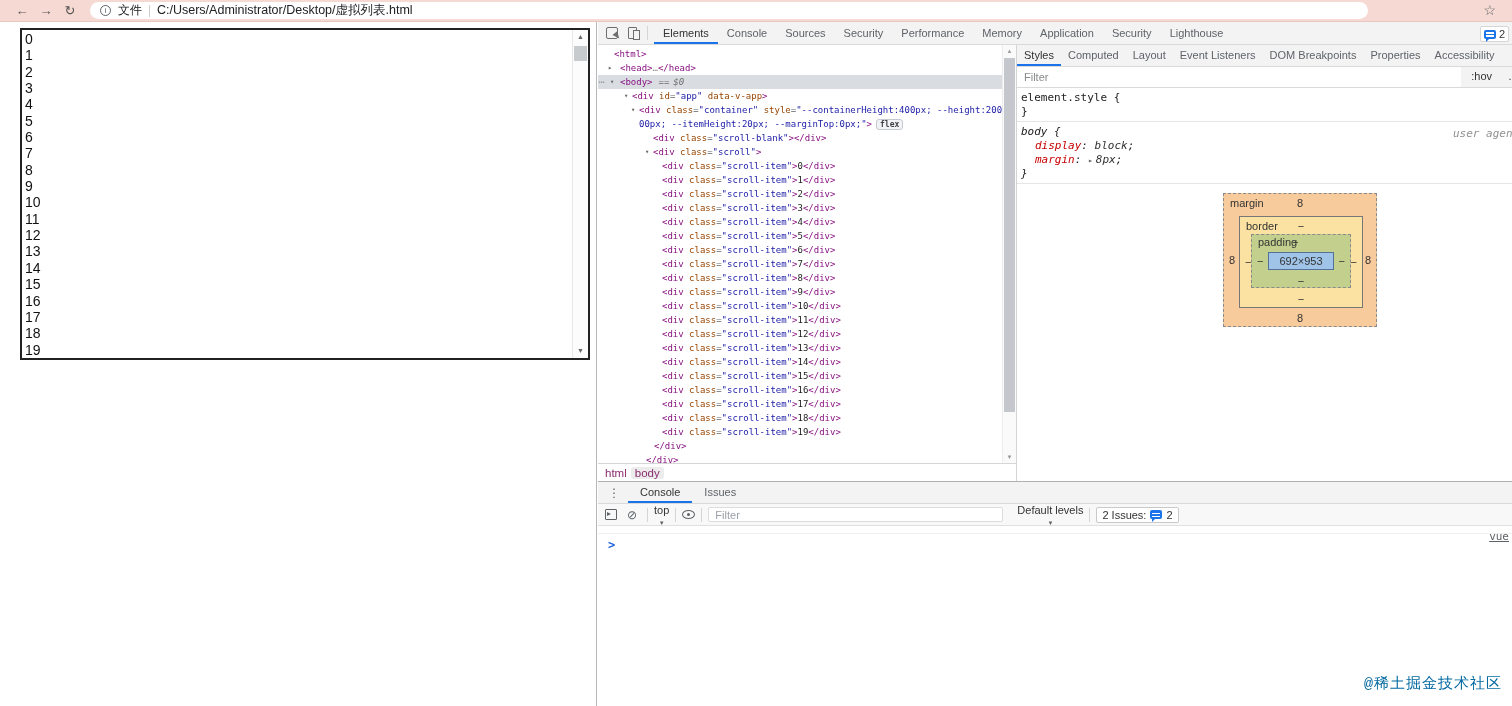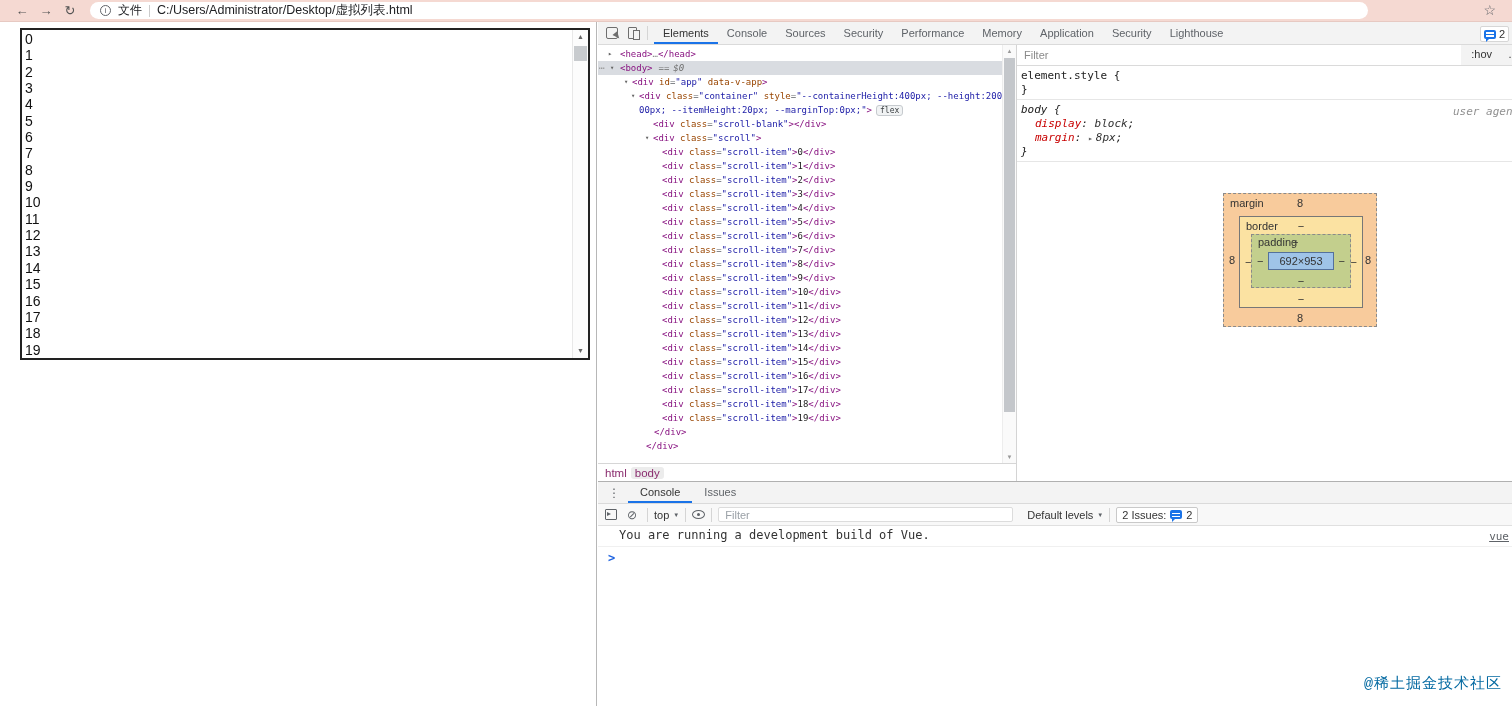--- a/index.html
+++ b/index.html
@@ -58,21 +58,21 @@
   .tree{position:absolute;left:0;top:0;width:404px;height:418px;overflow:hidden;padding-top:2px;}
   .t-row{height:14px;line-height:14px;position:relative;white-space:pre;
     font-family:"DejaVu Sans Mono",monospace;font-size:9px;color:#222;}
   .t-row.sel-row{background:#d9dce1;}
   .tg{color:#881280;} .at{color:#994500;} .vl{color:#1a1aa6;} .eq{color:#5f6368;}
   .tx{color:#1c1c1c;} .el{color:#888;}
   .arr{position:absolute;top:0;font-size:7px;color:#666;}
   .dots{position:absolute;left:1px;top:0;color:#999;font-size:9px;}
   .hint-eq{color:#6e6e6e;margin-left:6px;} .hint-var{color:#6e6e6e;font-style:italic;margin-left:4px;}
   .flex-badge{margin-left:4px;border:1px solid #c6cace;border-radius:3px;background:#f1f3f4;color:#3c4043;
-    font-size:8px;padding:0 3px;height:11px;line-height:10px;display:inline-block;}
+    font-size:8px;padding:0 3px;height:11px;line-height:10px;display:inline-block;font-weight:bold;}
   .el-scrollbar{position:absolute;right:0;top:0;width:14px;height:418px;background:#fafafa;border-left:1px solid #ededed;}
   .el-scrollbar .sb-arrow{height:12px;line-height:12px;font-size:6px;color:#999;}
   .el-thumb{position:absolute;top:13px;left:1px;right:1px;height:354px;background:#c4c7cb;}
   .breadcrumbs{position:absolute;bottom:0;left:0;right:0;height:18px;background:#fff;border-top:1px solid #d6d6d6;
     display:flex;align-items:center;font-size:11.5px;padding-left:7px;gap:4px;}
   .crumb{color:#8b2d6f;}
   .crumb.current{background:#ececec;border-radius:3px;padding:0 4px;}
 
   
   .styles-pane{flex:1;position:relative;overflow:hidden;background:#fff;}
@@ -113,21 +113,21 @@
   .console-drawer{flex:1;border-top:1px solid #b0b0b0;display:flex;flex-direction:column;background:#fff;}
   .drawer-tabbar{height:22px;background:#f3f3f3;border-bottom:1px solid #dadada;display:flex;align-items:center;flex:none;}
   .kebab{color:#5f6368;font-size:12px;margin:0 8px 0 10px;}
   .d-tab{padding:0 12px;line-height:21px;font-size:11px;color:#5f6368;}
   .d-tab.active{color:#333;box-shadow:inset 0 -2px 0 #1a73e8;}
   .console-toolbar{height:22px;background:#f8f8f8;border-bottom:1px solid #e0e0e0;display:flex;
     align-items:center;padding-left:7px;font-size:11px;color:#333;flex:none;}
   .ic-sidebar{width:12px;height:11px;border:1.3px solid #5f6368;border-radius:1px;position:relative;margin-right:10px;flex:none;}
   .ic-sidebar::after{content:"";position:absolute;left:1px;top:1.5px;border:2.5px solid transparent;border-left:4px solid #5f6368;}
   .ic-clear{color:#5f6368;font-size:12px;margin-right:4px;}
-  .ctx,.levels{display:flex;align-items:center;gap:4px;color:#333;}
+  .ctx,.levels{display:flex;align-items:center;gap:4px;color:#333;flex-direction:column;}
   .caret{font-size:6px;color:#5f6368;}
   .ic-eye{width:13px;height:9px;border:1.3px solid #5f6368;border-radius:50%;position:relative;flex:none;}
   .ic-eye::after{content:"";position:absolute;left:50%;top:50%;width:3px;height:3px;margin:-1.5px;background:#5f6368;border-radius:50%;}
   .console-filter{width:295px;height:15px;border:1px solid #dcdcdc;background:#fff;border-radius:2px;
     padding:0 6px;font-size:11px;outline:none;margin-right:14px;color:#333;}
   .console-filter::placeholder{color:#9aa0a6;}
   .issues-box{display:flex;align-items:center;gap:4px;border:1px solid #c9c9c9;border-radius:2px;
     background:#fff;padding:1px 5px;}
   .console-msg{position:relative;border-bottom:1px solid #f0f0f0;padding:3px 0 4px 21px;flex:none;}
   .cmsg-line{font-family:"DejaVu Sans Mono",monospace;font-size:12px;line-height:12.5px;color:#333;}
@@ -205,20 +205,21 @@
     <span class="dt-badge">
       <span class="bubble"></span>
       <span>2</span>
     </span>
   </div>
 
   <div class="dt-main">
 
     <div class="elements-pane">
       <div class="tree">
+        <div class="t-row" style="padding-left:16px"><span class="tg">&lt;html&gt;</span></div>
         <div class="t-row" style="padding-left:22px"><span class="arr" style="left:10px">▸</span><span class="tg">&lt;head&gt;</span><span class="el">…</span><span class="tg">&lt;/head&gt;</span></div>
         <div class="t-row sel-row" style="padding-left:22px"><span class="dots">⋯</span><span class="arr" style="left:12px">▾</span><span class="tg">&lt;body&gt;</span><span class="hint-eq">==</span><span class="hint-var">$0</span></div>
         <div class="t-row" style="padding-left:34px"><span class="arr" style="left:26px">▾</span><span class="tg">&lt;div </span><span class="at">id</span><span class="eq">=</span><span class="vl">"app"</span><span class="at"> data-v-app</span><span class="tg">&gt;</span></div>
         <div class="t-row" style="padding-left:41px"><span class="arr" style="left:33px">▾</span><span class="tg">&lt;div </span><span class="at">class</span><span class="eq">=</span><span class="vl">"container"</span><span class="at"> style</span><span class="eq">=</span><span class="vl">"--containerHeight:400px; --height:200</span></div>
         <div class="t-row" style="padding-left:41px"><span class="vl">00px; --itemHeight:20px; --marginTop:0px;"</span><span class="tg">&gt;</span><span class="flex-badge">flex</span></div>
         <div class="t-row" style="padding-left:55px"><span class="tg">&lt;div </span><span class="at">class</span><span class="eq">=</span><span class="vl">"scroll-blank"</span><span class="tg">&gt;&lt;/div&gt;</span></div>
         <div class="t-row" style="padding-left:55px"><span class="arr" style="left:47px">▾</span><span class="tg">&lt;div </span><span class="at">class</span><span class="eq">=</span><span class="vl">"scroll"</span><span class="tg">&gt;</span></div>
         <div>
 
         <div class="t-row" style="padding-left:64px"><span class="tg">&lt;div </span><span class="at">class</span><span class="eq">=</span><span class="vl">"scroll-item"</span><span class="tg">&gt;</span><span class="tx">0</span><span class="tg">&lt;/div&gt;</span></div>
@@ -250,20 +251,29 @@
         <div class="el-thumb"></div>
         <span class="sb-arrow down">▼</span>
       </div>
       <div class="breadcrumbs">
         <span class="crumb">html</span>
         <span class="crumb current">body</span>
       </div>
     </div>
 
     <div class="styles-pane">
+      <div class="styles-tabs">
+        <span class="s-tab active">Styles</span>
+        <span class="s-tab">Computed</span>
+        <span class="s-tab">Layout</span>
+        <span class="s-tab">Event Listeners</span>
+        <span class="s-tab">DOM Breakpoints</span>
+        <span class="s-tab">Properties</span>
+        <span class="s-tab">Accessibility</span>
+      </div>
       <div class="filter-bar">
         <input class="style-filter" placeholder="Filter" style="">
         <span class="hov-btn">:hov</span>
         <span class="cls-btn">.cls</span>
       </div>
       <div class="rules">
         <div class="rule">
           <div class="cl"><span>element.style</span><span> {</span></div>
           <div class="cl"><span>}</span></div>
         </div>
@@ -328,20 +338,19 @@
           <span class="caret">▼</span>
         </span>
       <span class="vsep"></span>
       <span class="issues-box">
         <span>2 Issues:</span>
         <span class="bubble"></span>
         <span>2</span>
       </span>
     </div>
     <div class="console-msg">
-      <div class="cmsg-line">You are running a development build of Vue.</div>
       <span class="src-link">vue</span>
     </div>
     <div class="console-prompt"><span>&gt;</span></div>
   </div>
 </div>
 
 <div class="watermark">@稀土掘金技术社区</div>
 
 </body></html>

